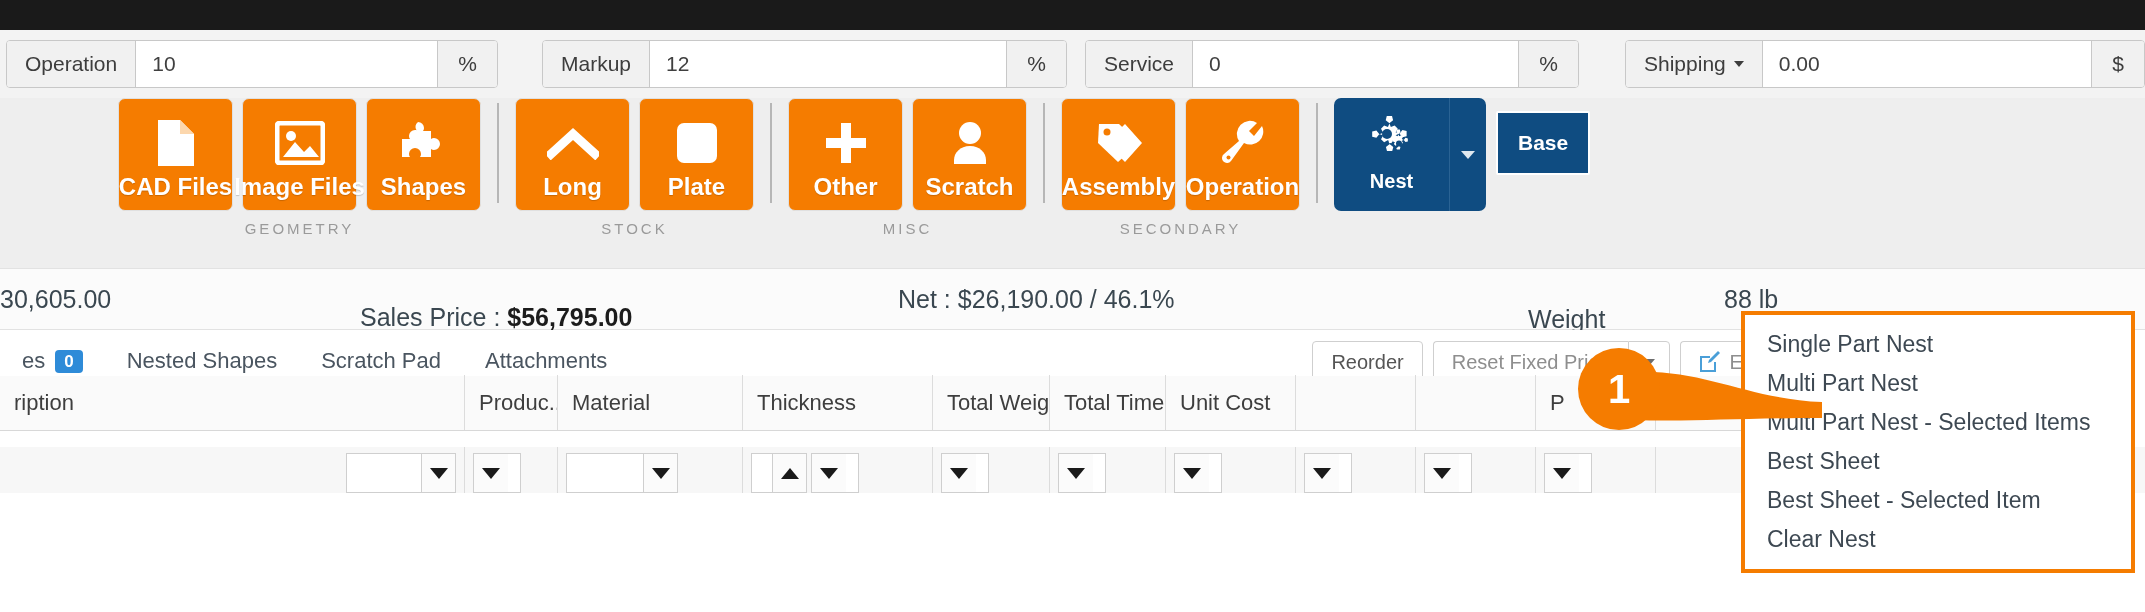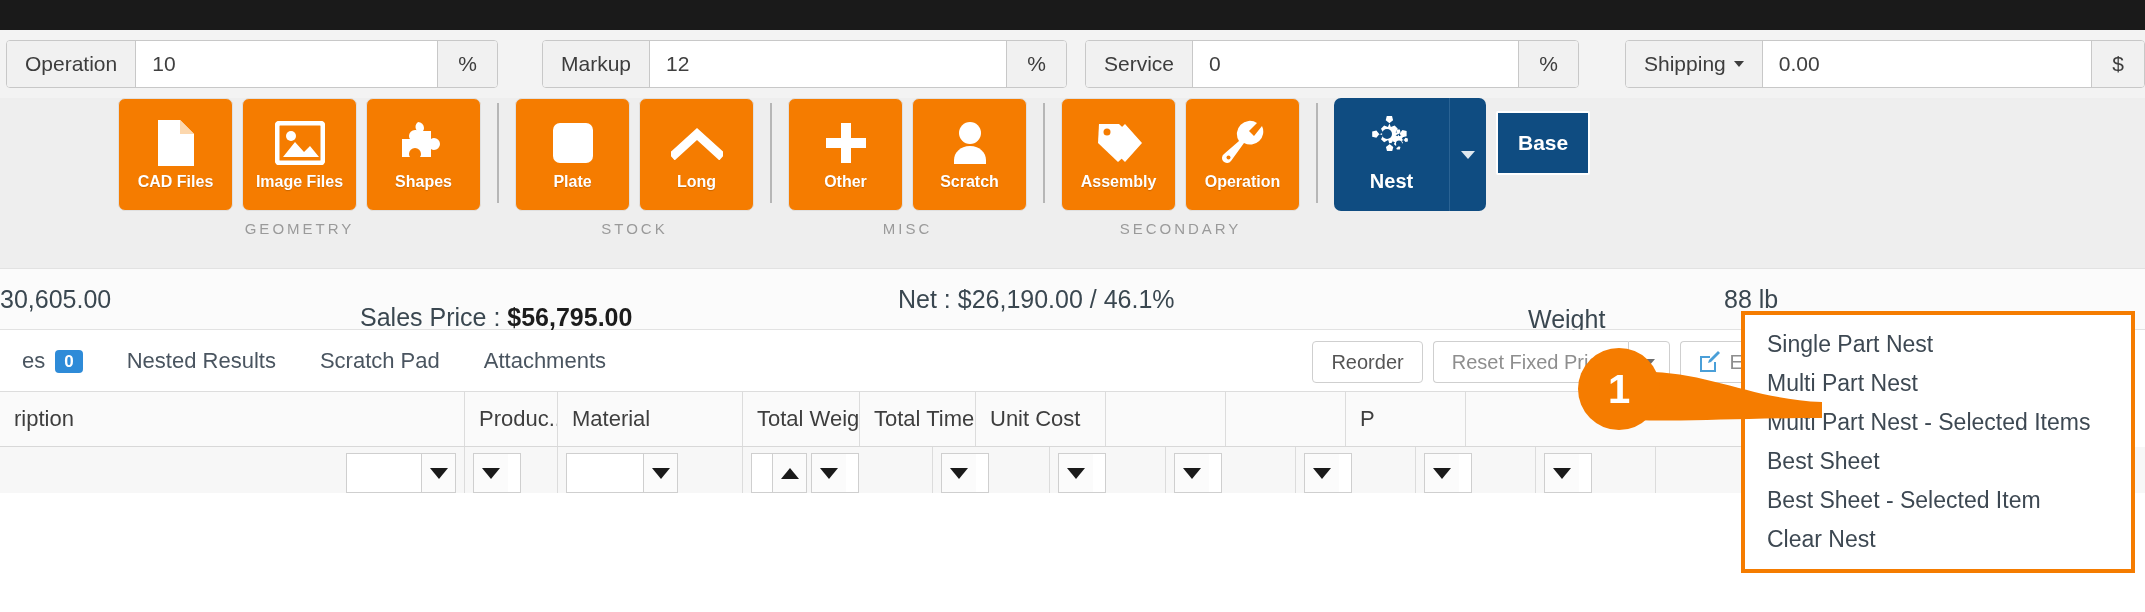--- a/index.html
+++ b/index.html
@@ -67,21 +67,21 @@
   }
   .rbtn {
     width: 115px; height: 113px; border-radius: 7px;
     background: #f57c00; border: 1px solid #e0e0e0;
     display: flex; flex-direction: column;
     align-items: center; justify-content: flex-start;
     padding-top: 18px; cursor: pointer;
   }
   .rbtn .glyph { height: 52px; display: flex; align-items: center; justify-content: center; }
   .rbtn .lbl {
-    margin-top: 4px; color: #fff; font-size: 16px; font-weight: bold;
+    margin-top: 4px; color: #fff; font-size: 24px; font-weight: bold;
     text-shadow: 0 1px 1px rgba(0,0,0,.18); white-space: nowrap;
   }
   .gsep {
     width: 2px; height: 100px; background: #b6b6b6;
     margin: 5px 16px 0 16px; align-self: flex-start;
   }
 
   
   .nestwrap { position: relative; display: flex; align-items: flex-start; }
   .nestbtn {
@@ -153,21 +153,21 @@
   }
   .btn .edit-ic { margin-right: 9px; display: inline-flex; }
   .btn.blue-ic { color: #2e8bd8; padding: 0 14px; }
   .chev-right {
     position: absolute; right: 4px; top: 22px;
     color: #e8743b; font-size: 24px; font-weight: bold; cursor: pointer;
   }
 
   
   .gridhead {
-    position: absolute; left: 0; top: 392px; width: 1875px; height: 55px;
+    position: absolute; left: 0; top: 376px; width: 1875px; height: 55px;
     background: #fafafa; border-bottom: 1px solid #d8d8d8;
     display: flex; align-items: flex-end;
   }
   .gcol {
     height: 55px; display: flex; align-items: center;
     padding: 0 14px; font-size: 22px; color: #3e3e3e;
     border-right: 1px solid #dcdcdc; white-space: nowrap; overflow: hidden;
     cursor: pointer;
   }
 
@@ -294,33 +294,33 @@
         </div>
         <div class="rgroup-title">GEOMETRY</div>
       </div>
 
       <div class="gsep"></div>
 
       <div class="rgroup">
         <div class="rgroup-btns">
           <div class="rbtn">
             <span class="glyph">
+              <svg width="52" height="34" viewBox="0 0 52 34">
+                  <path d="M4 28L26 8l22 20" fill="none" stroke="#fff" stroke-width="9" stroke-linecap="square"></path>
+                </svg>
+            </span>
+            <span class="lbl">Long</span>
+          </div>
+          <div class="rbtn">
+            <span class="glyph">
               <svg width="44" height="44" viewBox="0 0 44 44">
                   <rect x="2" y="2" width="40" height="40" rx="7" fill="#fff"></rect>
                 </svg>
             </span>
             <span class="lbl">Plate</span>
-          </div>
-          <div class="rbtn">
-            <span class="glyph">
-              <svg width="52" height="34" viewBox="0 0 52 34">
-                  <path d="M4 28L26 8l22 20" fill="none" stroke="#fff" stroke-width="9" stroke-linecap="square"></path>
-                </svg>
-            </span>
-            <span class="lbl">Long</span>
           </div>
         </div>
         <div class="rgroup-title">STOCK</div>
       </div>
 
       <div class="gsep"></div>
 
       <div class="rgroup">
         <div class="rgroup-btns">
           <div class="rbtn">
@@ -409,21 +409,21 @@
     <div class="sum-cell" style="left:1724px;">88 lb</div>
   </div>
 
   <div class="tabbar">
     <div class="tabs">
       <div class="tab">
         <span>es</span>
         <span class="badge">0</span>
       </div>
       <div class="tab">
-        <span>Nested Results</span>
+        <span>Nested Shapes</span>
       </div>
       <div class="tab">
         <span>Scratch Pad</span>
       </div>
       <div class="tab">
         <span>Attachments</span>
       </div>
     </div>
 
     <div class="tabactions">
@@ -460,20 +460,21 @@
       </div>
     </div>
 
     <div class="chev-right">»</div>
   </div>
 
   <div class="gridhead">
     <div class="gcol" style="width:465px;">ription</div>
     <div class="gcol" style="width:93px;">Produc...</div>
     <div class="gcol" style="width:185px;">Material</div>
+    <div class="gcol" style="width:190px;">Thickness</div>
     <div class="gcol" style="width:117px;">Total Weight</div>
     <div class="gcol" style="width:116px;">Total Time</div>
     <div class="gcol" style="width:130px;">Unit Cost</div>
     <div class="gcol" style="width:120px;"></div>
     <div class="gcol" style="width:120px;"></div>
     <div class="gcol" style="width:120px;">P</div>
   </div>
 
   <div class="gridfilter">
     <div class="fcol" style="width:465px;justify-content:flex-end;">

